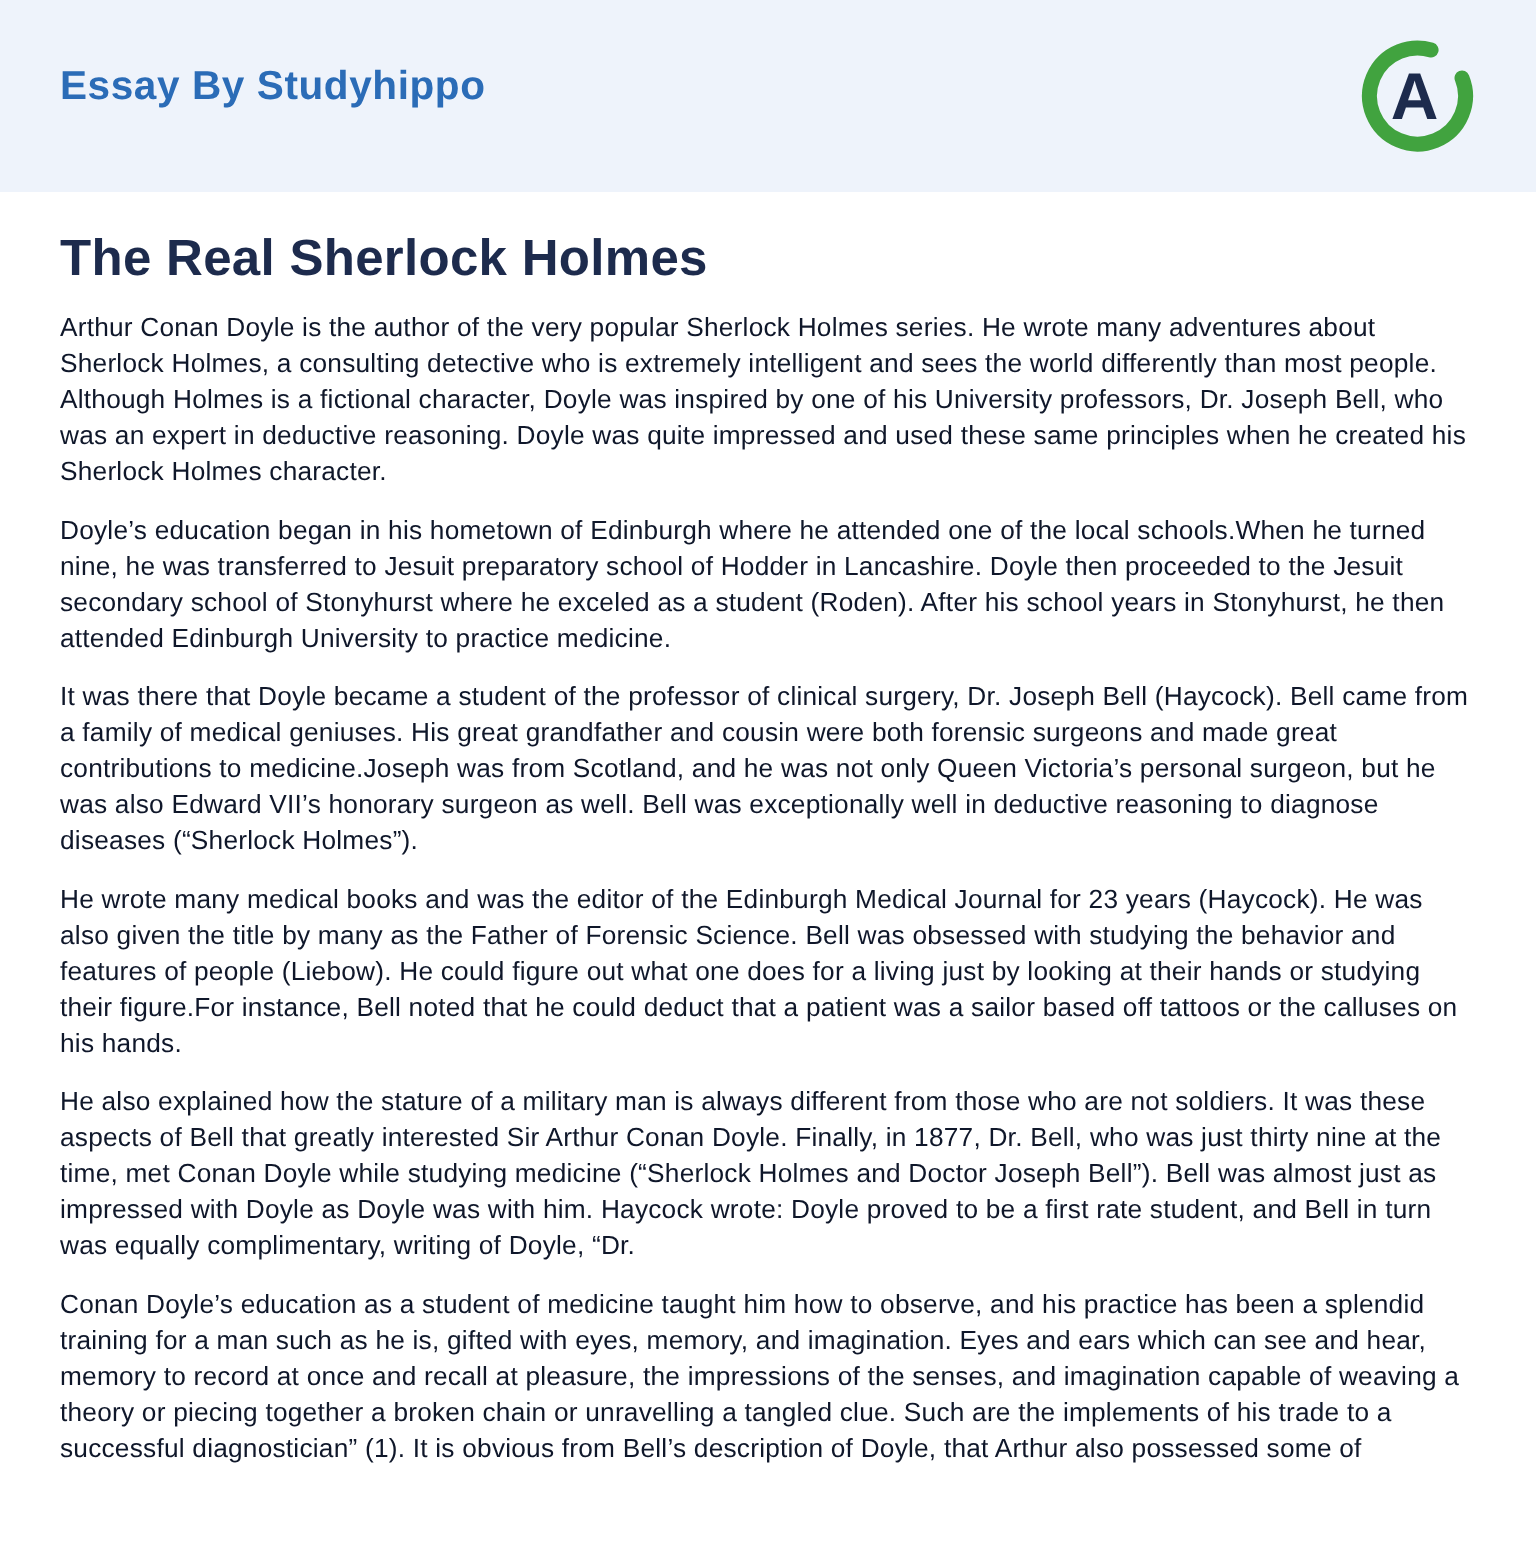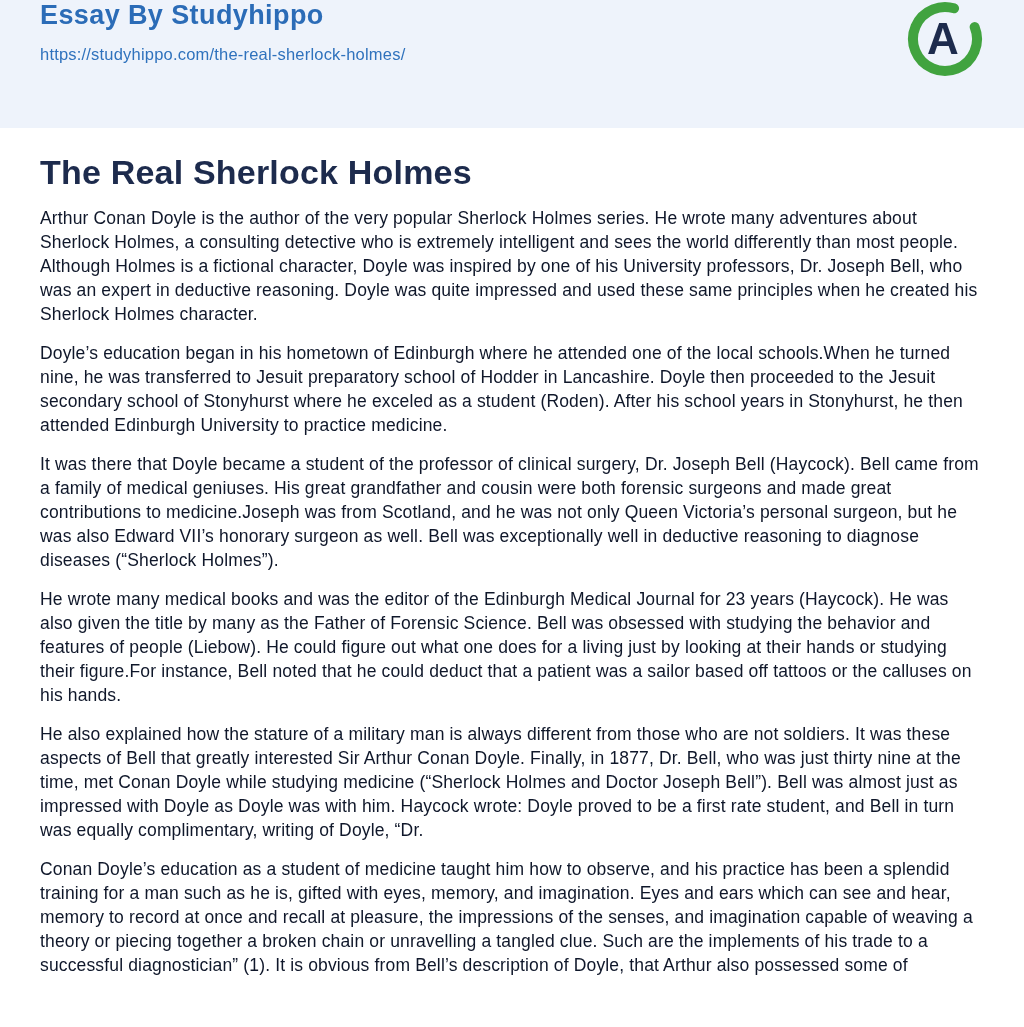--- a/index.html
+++ b/index.html
@@ -12,20 +12,21 @@
     overflow: hidden;
   }
 
   
   .page-header {
     background: #eef3fb;
     width: 100%;
     height: 128px;
     padding: 0 40px;
     display: flex;
+    align-items: center;
     justify-content: space-between;
   }
   .header-text { display: flex; flex-direction: column; }
   .site-label {
     color: #2b6cb7;
     font-size: 27px;
     font-weight: 700;
     letter-spacing: 0.4px;
     margin: 0 0 14px 0;
   }
@@ -64,21 +65,20 @@
     margin: 0 0 15px 0;
     max-width: 944px;
   }
 </style>
 </head>
 <body>
 
 <header class="page-header">
   <div class="header-text">
     <h2 class="site-label">Essay By Studyhippo</h2>
-    <a class="source-url" href="#">https://studyhippo.com/the-real-sherlock-holmes/</a>
   </div>
   <div class="logo-wrap">
     <svg width="78" height="78" viewBox="0 0 78 78">
       <circle cx="39" cy="39" r="32" fill="none" stroke="#41a33f" stroke-width="10" stroke-linecap="round" stroke-dasharray="172 29" transform="rotate(-22 39 39)"></circle>
       <text x="37" y="54" text-anchor="middle" font-family="Liberation Sans, sans-serif" font-size="44" font-weight="bold" fill="#1d2b4d">A</text>
     </svg>
   </div>
 </header>
 
 <main class="article">

